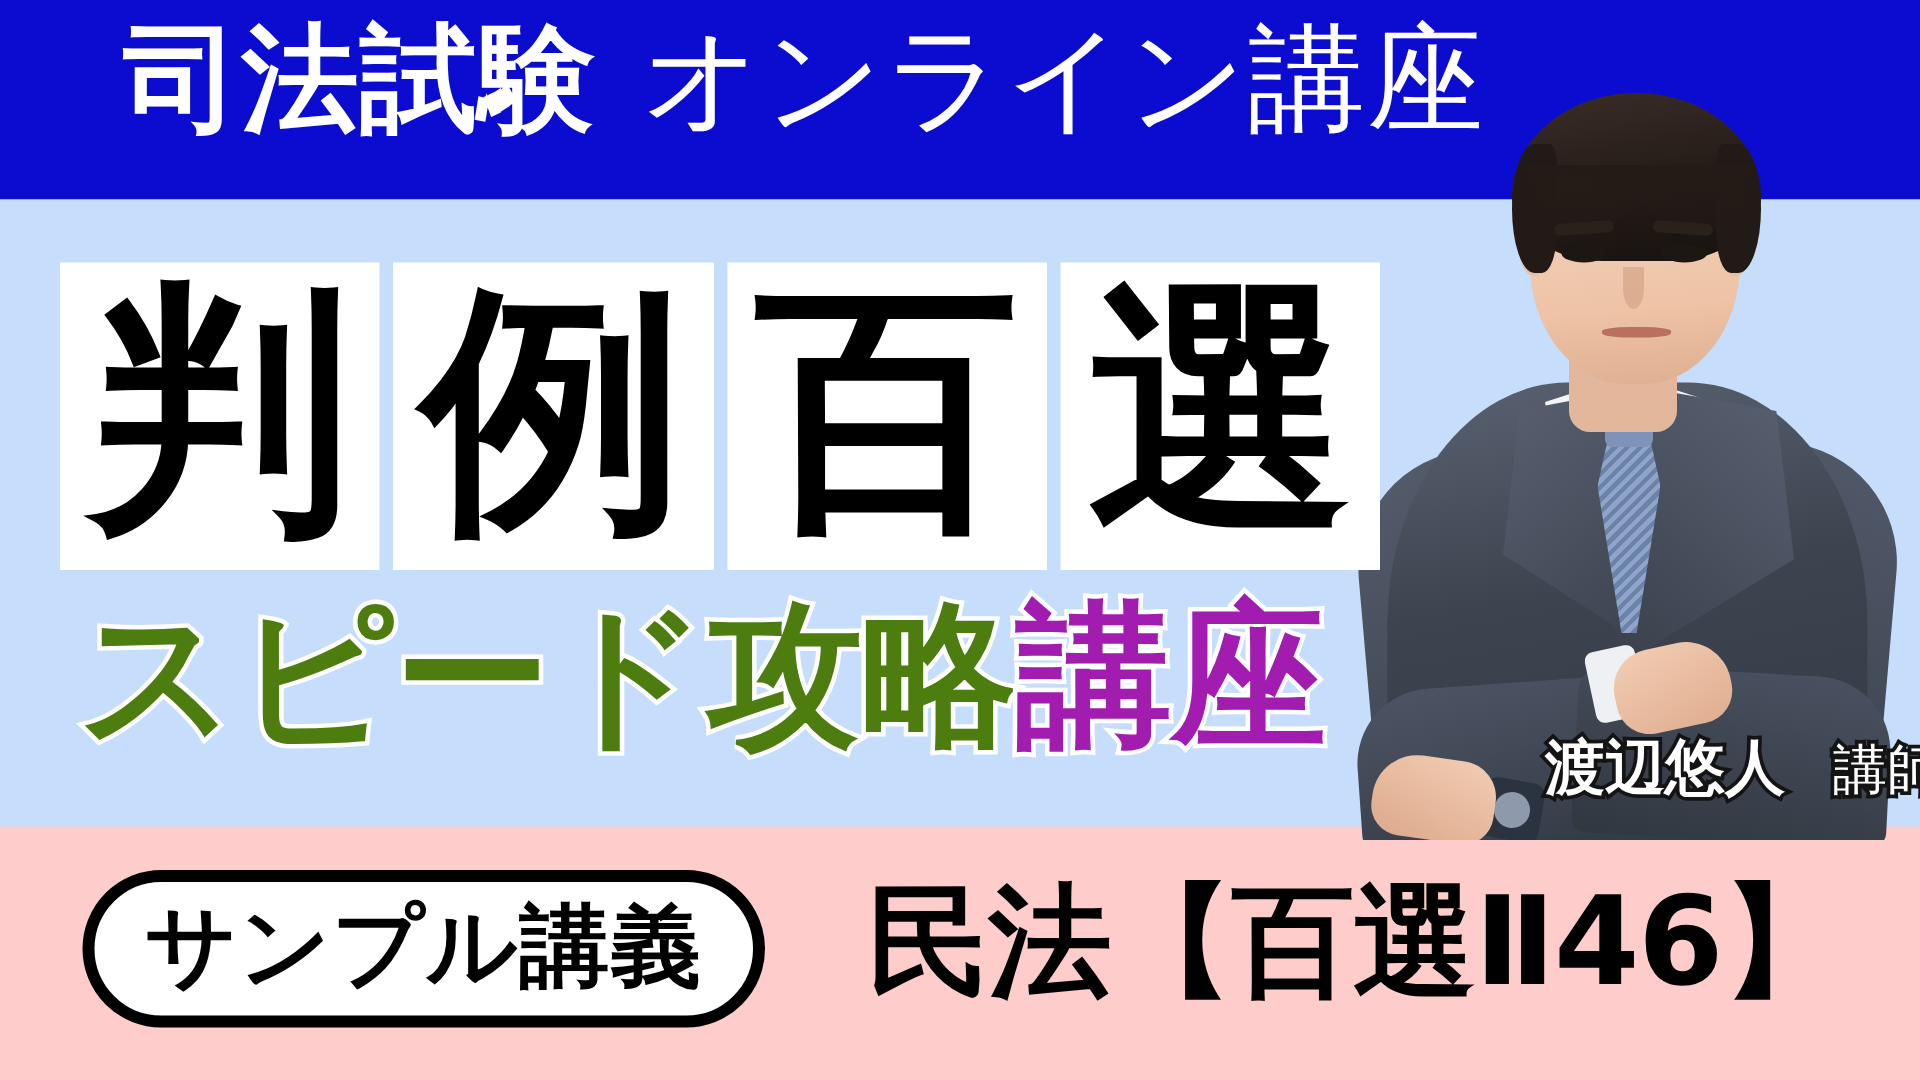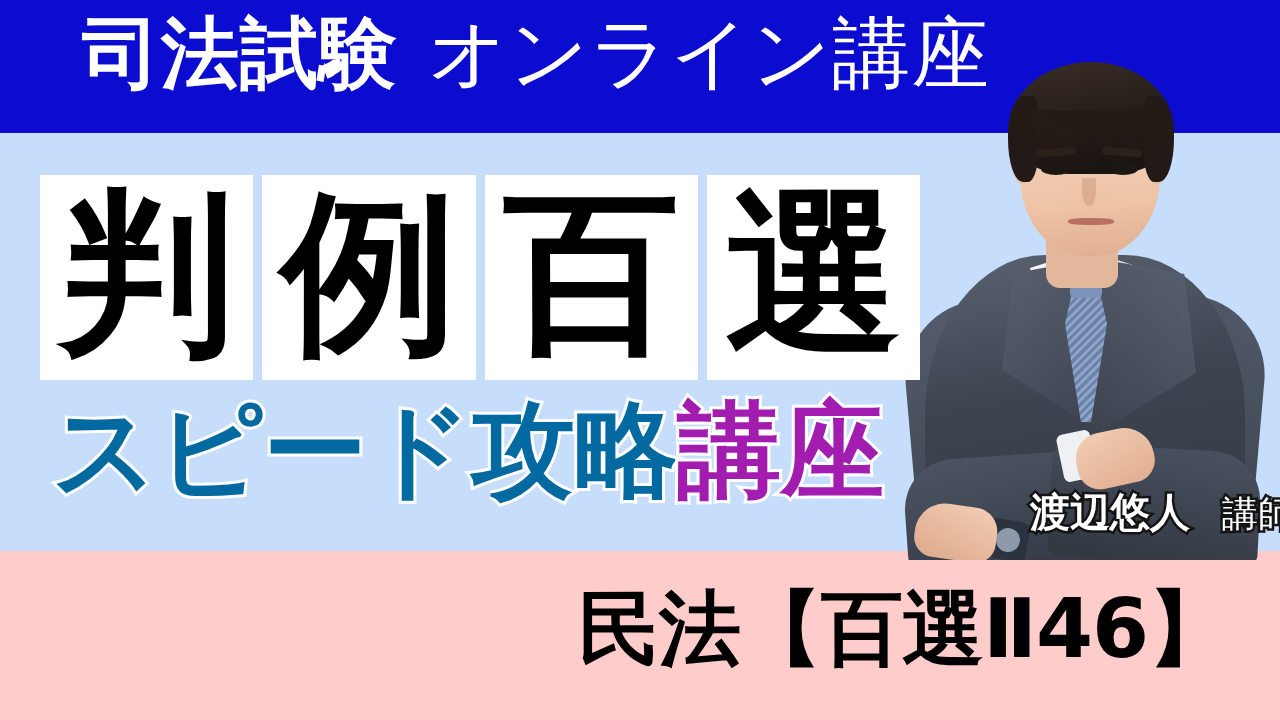--- a/index.html
+++ b/index.html
@@ -96,21 +96,21 @@
     position: absolute;
     left: 52px; top: 398px;
     z-index: 5;
     white-space: nowrap;
     line-height: 1;
     font-size: 104px;
     font-weight: 700;
     letter-spacing: -1px;
   }
   .speed-red {
-    color: #0369a1;
+    color: #4d7c0f;
     -webkit-text-stroke: 6px #ffffff;
     paint-order: stroke fill;
     margin-top: 40px;
   }
   .speed-black {
     color: #a21caf;
     -webkit-text-stroke: 6px #ffffff;
     paint-order: stroke fill;
   }
 
@@ -435,16 +435,19 @@
   </div>
 
   <div class="speed-line">
     <span class="speed-red">スピード攻略</span><span class="speed-black">講座</span>
   </div>
 
   <div class="instructor-name">
     <span class="name-strong">渡辺悠人</span><span class="name-light">講師</span>
   </div>
 
+  <div class="pill">
+    <span>サンプル講義</span>
+  </div>
 
   <div class="bottom-title">民法【百選Ⅱ46】</div>
 
 </div>
 
 </body></html>

